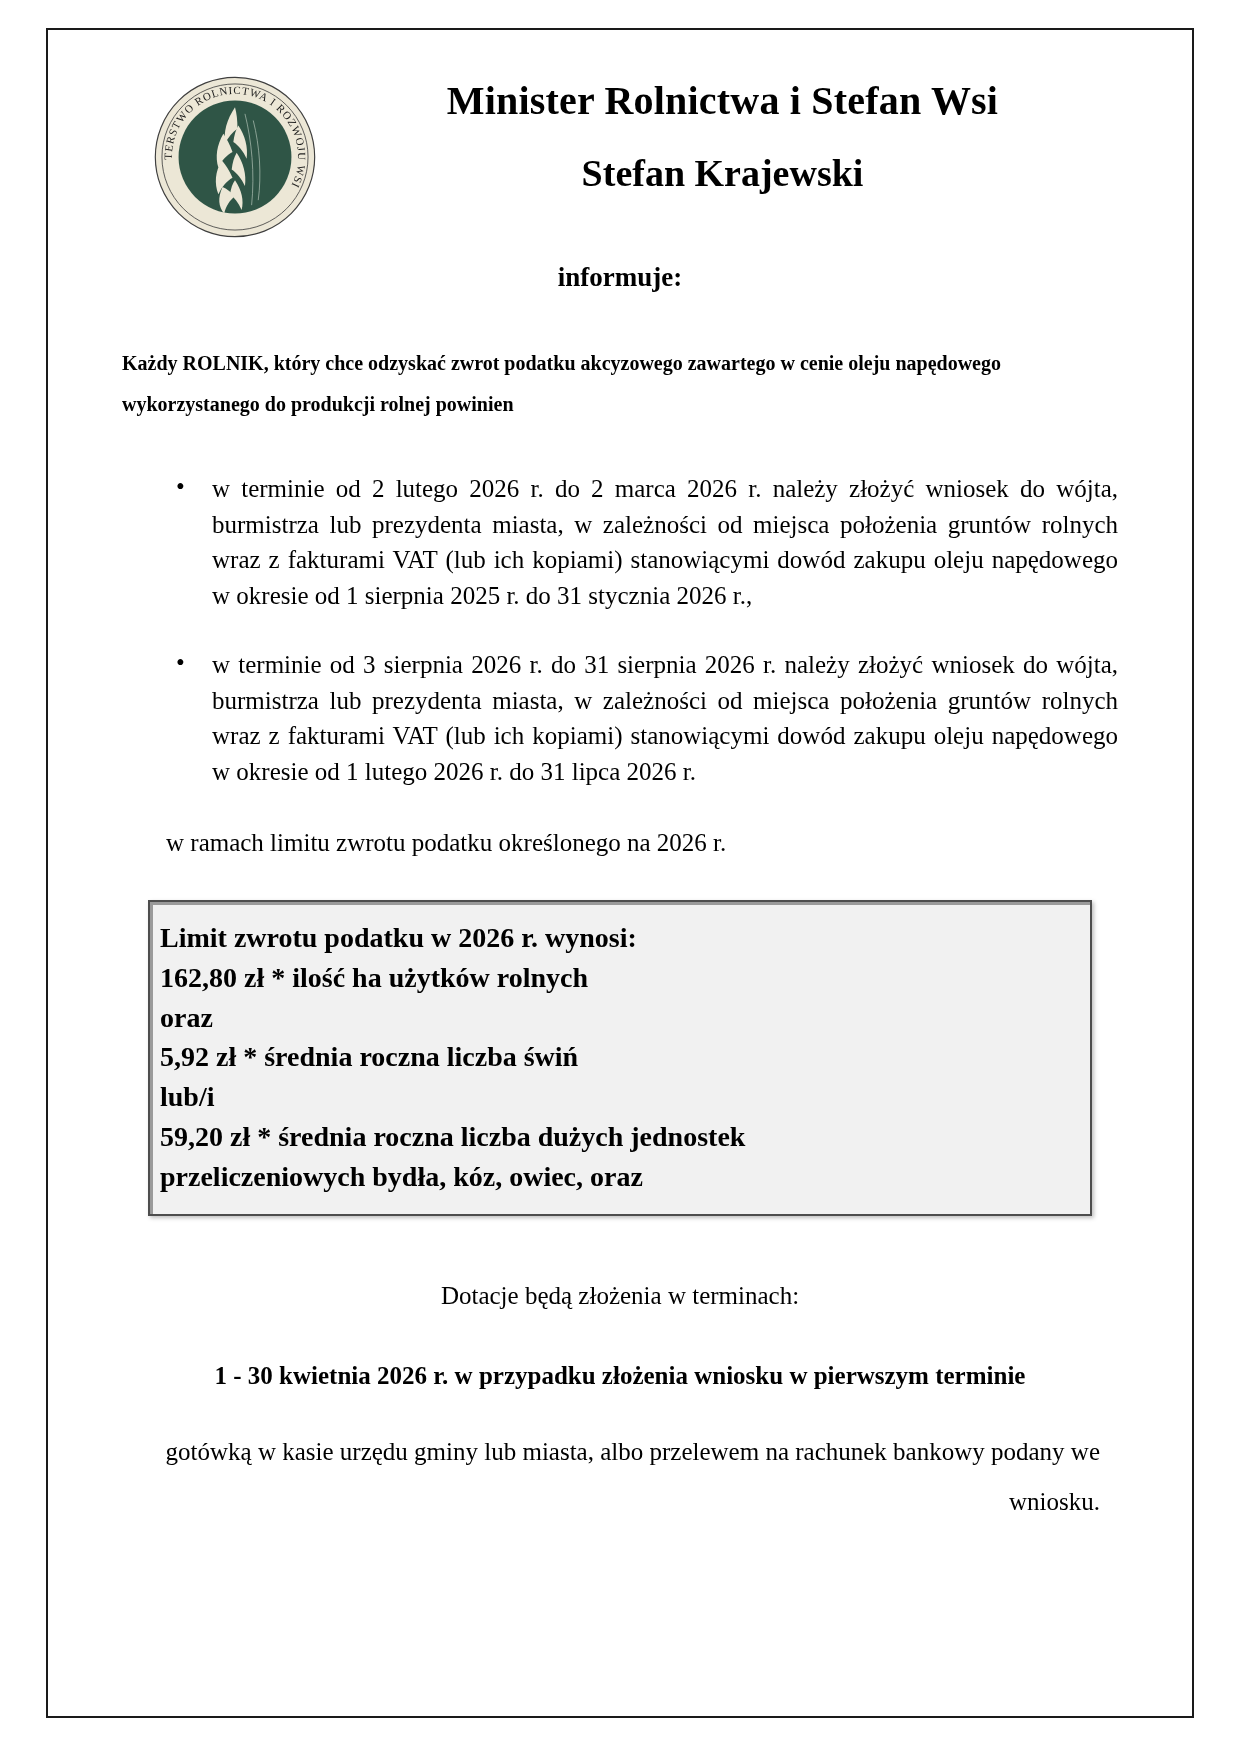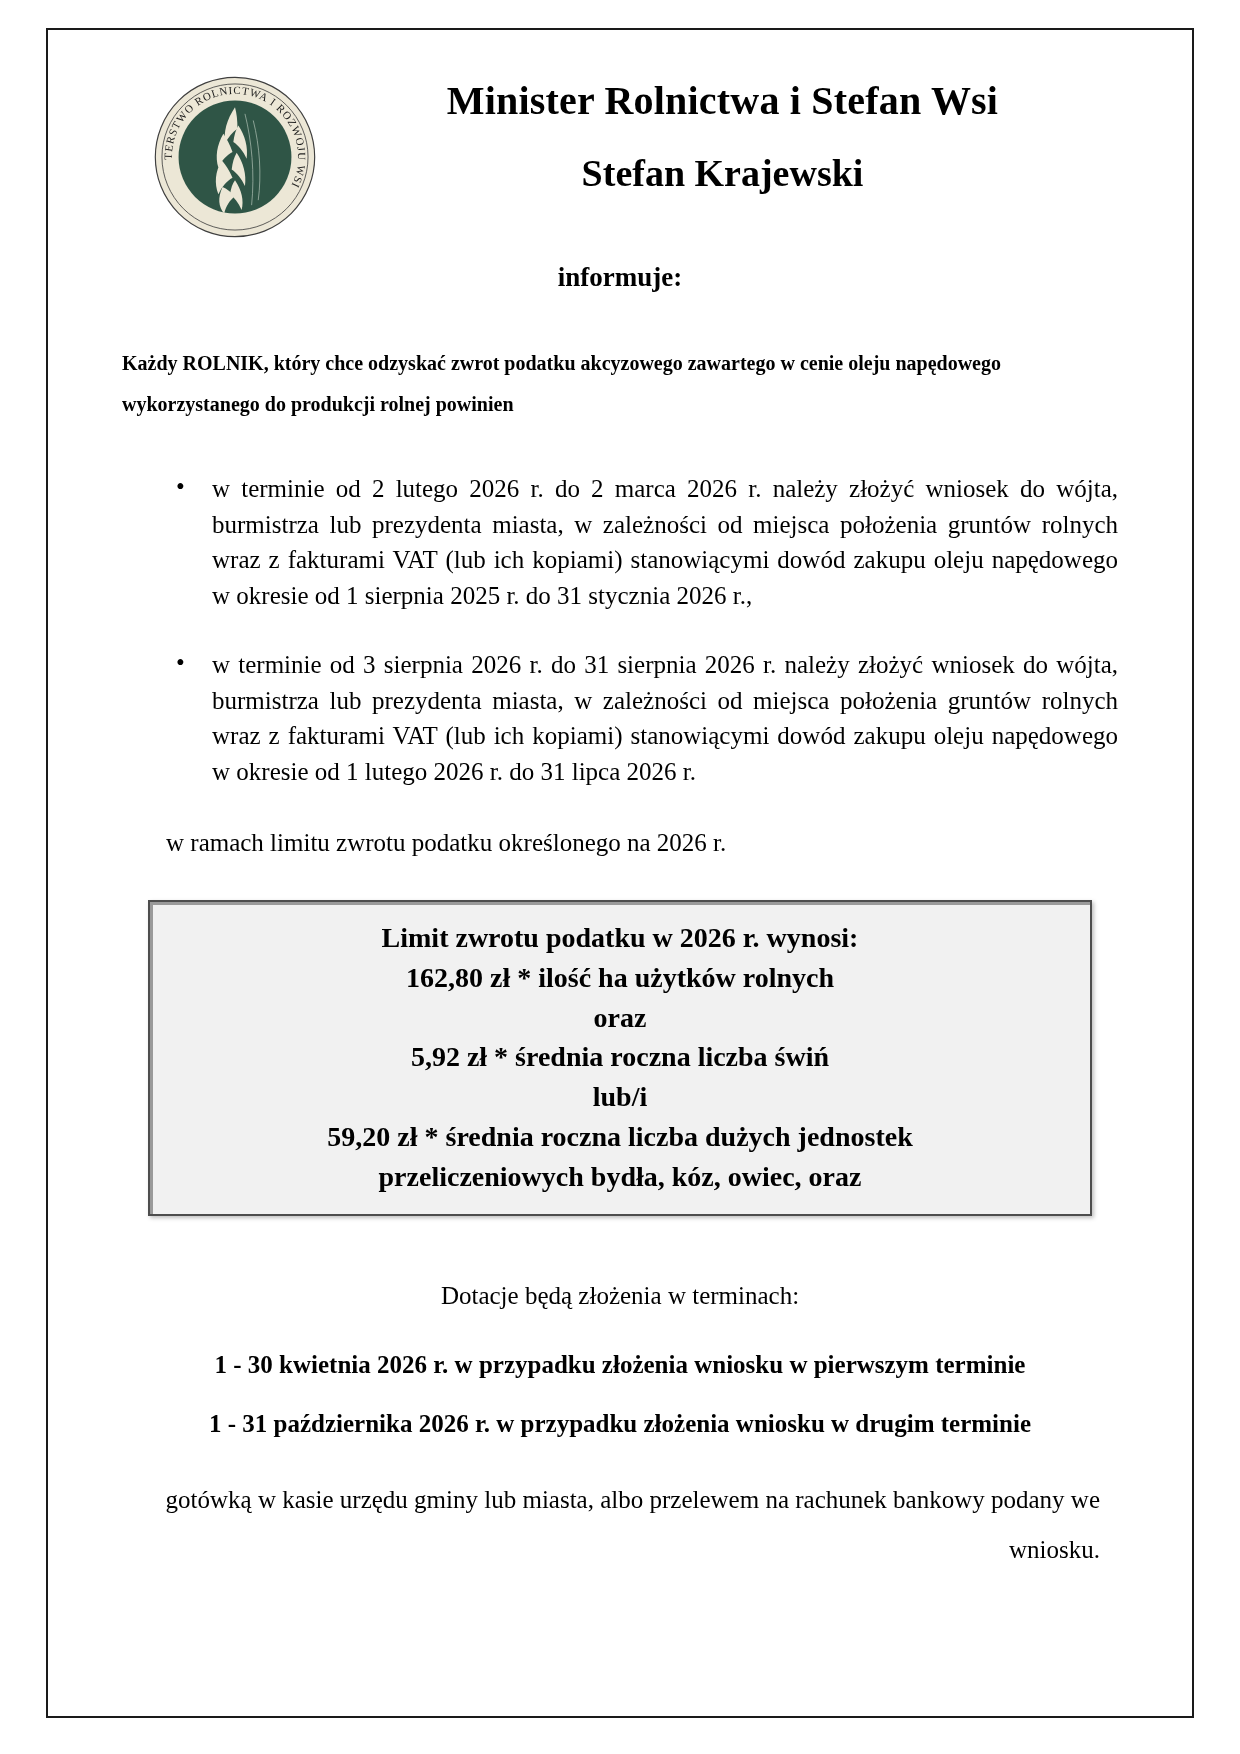--- a/index.html
+++ b/index.html
@@ -120,21 +120,21 @@
     padding-left: 66px;
   }
 
   
   .highlight-box {
     margin: 40px 48px 0 48px;
     background: #f1f1f1;
     border: 2px solid #4d4d4d;
     box-shadow: 3px 3px 0 0 #9a9a9a inset, 2px 2px 4px rgba(0,0,0,0.25);
     padding: 16px 10px 18px 10px;
-    text-align: center;
+    text-align: left;
   }
   .hl-line {
     font-size: 28px;
     font-weight: bold;
     line-height: 1.42;
     white-space: nowrap;
   }
 
   
   .payouts {
@@ -142,21 +142,21 @@
     text-align: center;
   }
   .payouts-intro {
     font-size: 25px;
     line-height: 1.4;
   }
   .payout-term {
     font-size: 25px;
     font-weight: bold;
     line-height: 1.4;
-    margin-top: 34px;
+    margin-top: 45px;
   }
   .payout-term.second { margin-top: 24px; }
 
   .payment-method {
     margin-top: 34px;
     font-size: 25px;
     line-height: 2.0;
     text-align: right;
     padding: 0 40px;
   }
@@ -226,18 +226,17 @@
       <div class="hl-line">oraz</div>
       <div class="hl-line">5,92 zł * średnia roczna liczba świń</div>
       <div class="hl-line">lub/i</div>
       <div class="hl-line">59,20 zł * średnia roczna liczba dużych jednostek</div>
       <div class="hl-line">przeliczeniowych bydła, kóz, owiec, oraz</div>
     </div>
 
     <div class="payouts">
       <div class="payouts-intro">Dotacje będą złożenia w terminach:</div>
       <div class="payout-term">1 - 30 kwietnia 2026 r. w przypadku złożenia wniosku w pierwszym terminie</div>
-      <div class="payout-term second">1 - 31 października 2026 r. w przypadku złożenia wniosku w drugim terminie</div>
       <div class="payment-method">gotówką w kasie urzędu gminy lub miasta, albo przelewem na rachunek bankowy podany we wniosku.</div>
     </div>
 
   </div>
 </div>
 
 </body></html>

